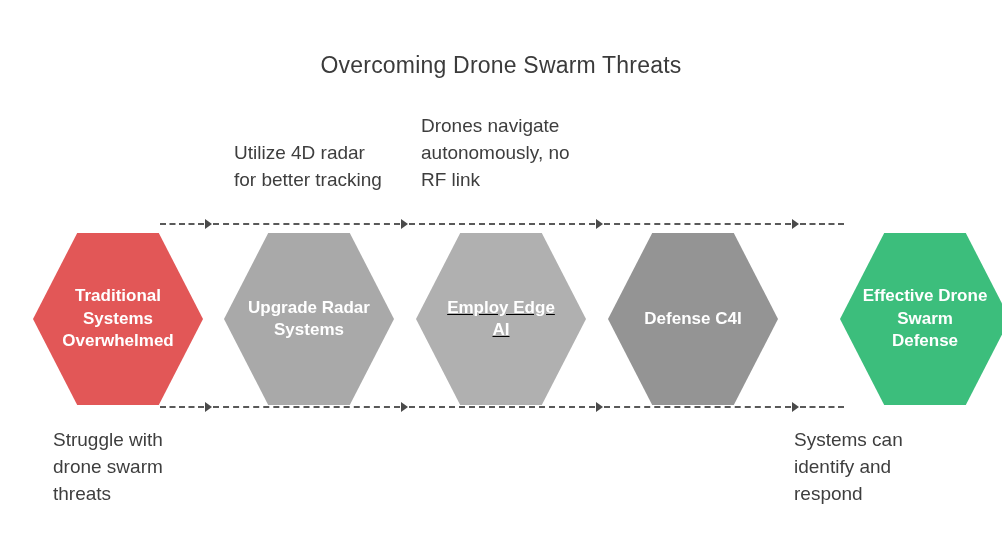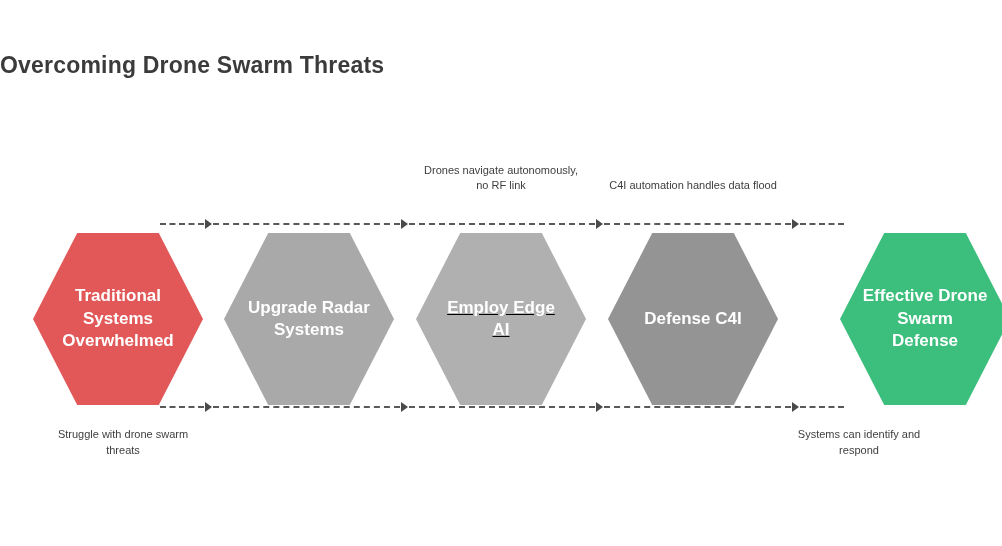--- a/index.html
+++ b/index.html
@@ -12,23 +12,23 @@
     height: 546px;
     background: #ffffff;
     overflow: hidden;
   }
 
   .title {
     position: absolute;
     top: 52px;
     left: 0;
     width: 100%;
-    text-align: left;
+    text-align: center;
     font-size: 23px;
-    font-weight: bold;
+    font-weight: normal;
     color: #3b3b3b;
     letter-spacing: 0.2px;
   }
 
   .hex {
     position: absolute;
     top: 233px;
     width: 170px;
     height: 172px;
     display: flex;
@@ -41,23 +41,23 @@
     font-weight: bold;
     font-size: 17px;
     line-height: 1.32;
     text-align: center;
     padding: 0 22px;
   }
 
   .caption {
     position: absolute;
     color: #3e3e3e;
-    font-size: 11px;
+    font-size: 19px;
     line-height: 1.42;
-    text-align: center;
+    text-align: left;
   }
   .cap-top { bottom: 352px; }
   .cap-bottom { top: 427px; }
 
   .dash-row {
     position: absolute;
     left: 160px;
     width: 684px;
     height: 10px;
     display: flex;
@@ -83,22 +83,22 @@
     margin: 0 1px;
   }
 </style>
 </head>
 <body>
 
 <div class="canvas">
 
   <div class="title">Overcoming Drone Swarm Threats</div>
 
+  <div class="caption cap-top" style="left:234px; width:150px;">Utilize 4D radar for better tracking</div>
   <div class="caption cap-top" style="left:421px; width:160px;">Drones navigate autonomously, no RF link</div>
-  <div class="caption cap-top" style="left:608px; width:170px;">C4I automation handles data flood</div>
 
   <div class="dash-row top">
     <div class="dash-seg seg-end"></div>
     <div class="arrowhead"></div>
     <div class="dash-seg seg-mid"></div>
     <div class="arrowhead"></div>
     <div class="dash-seg seg-mid"></div>
     <div class="arrowhead"></div>
     <div class="dash-seg seg-mid"></div>
     <div class="arrowhead"></div>

